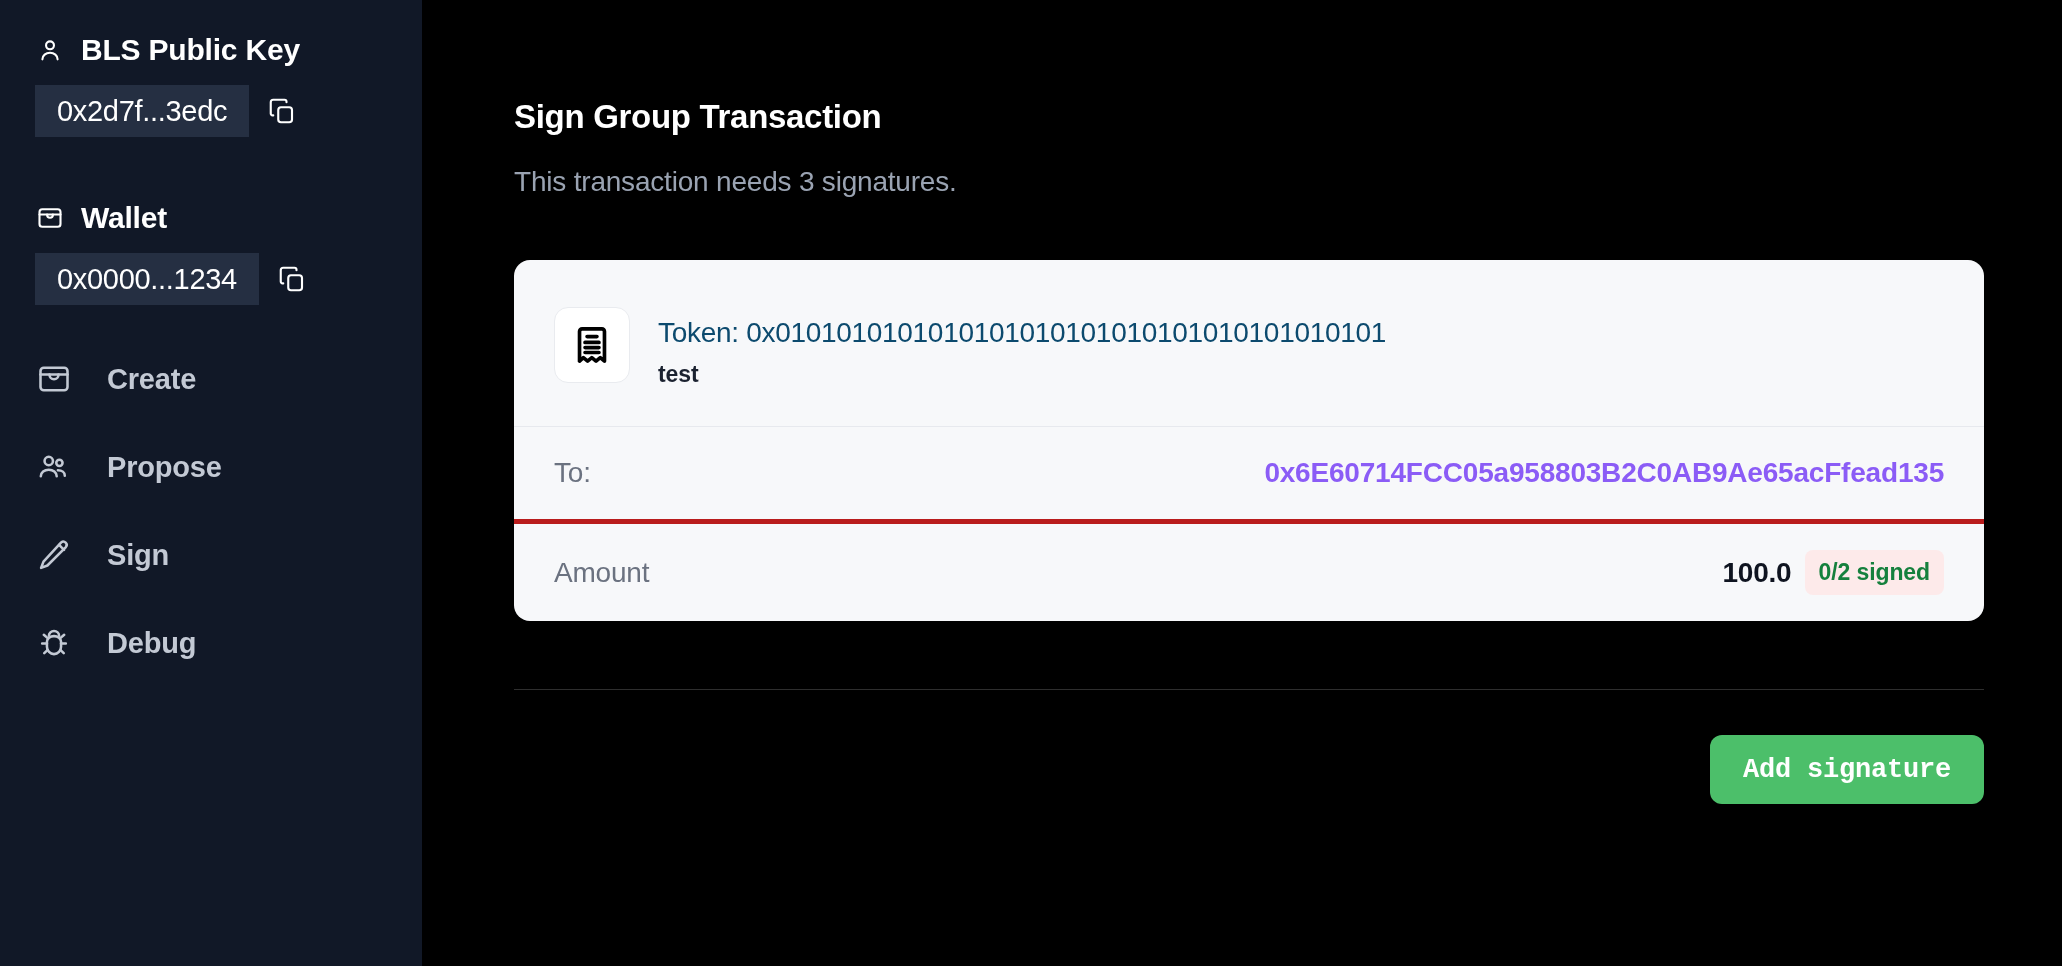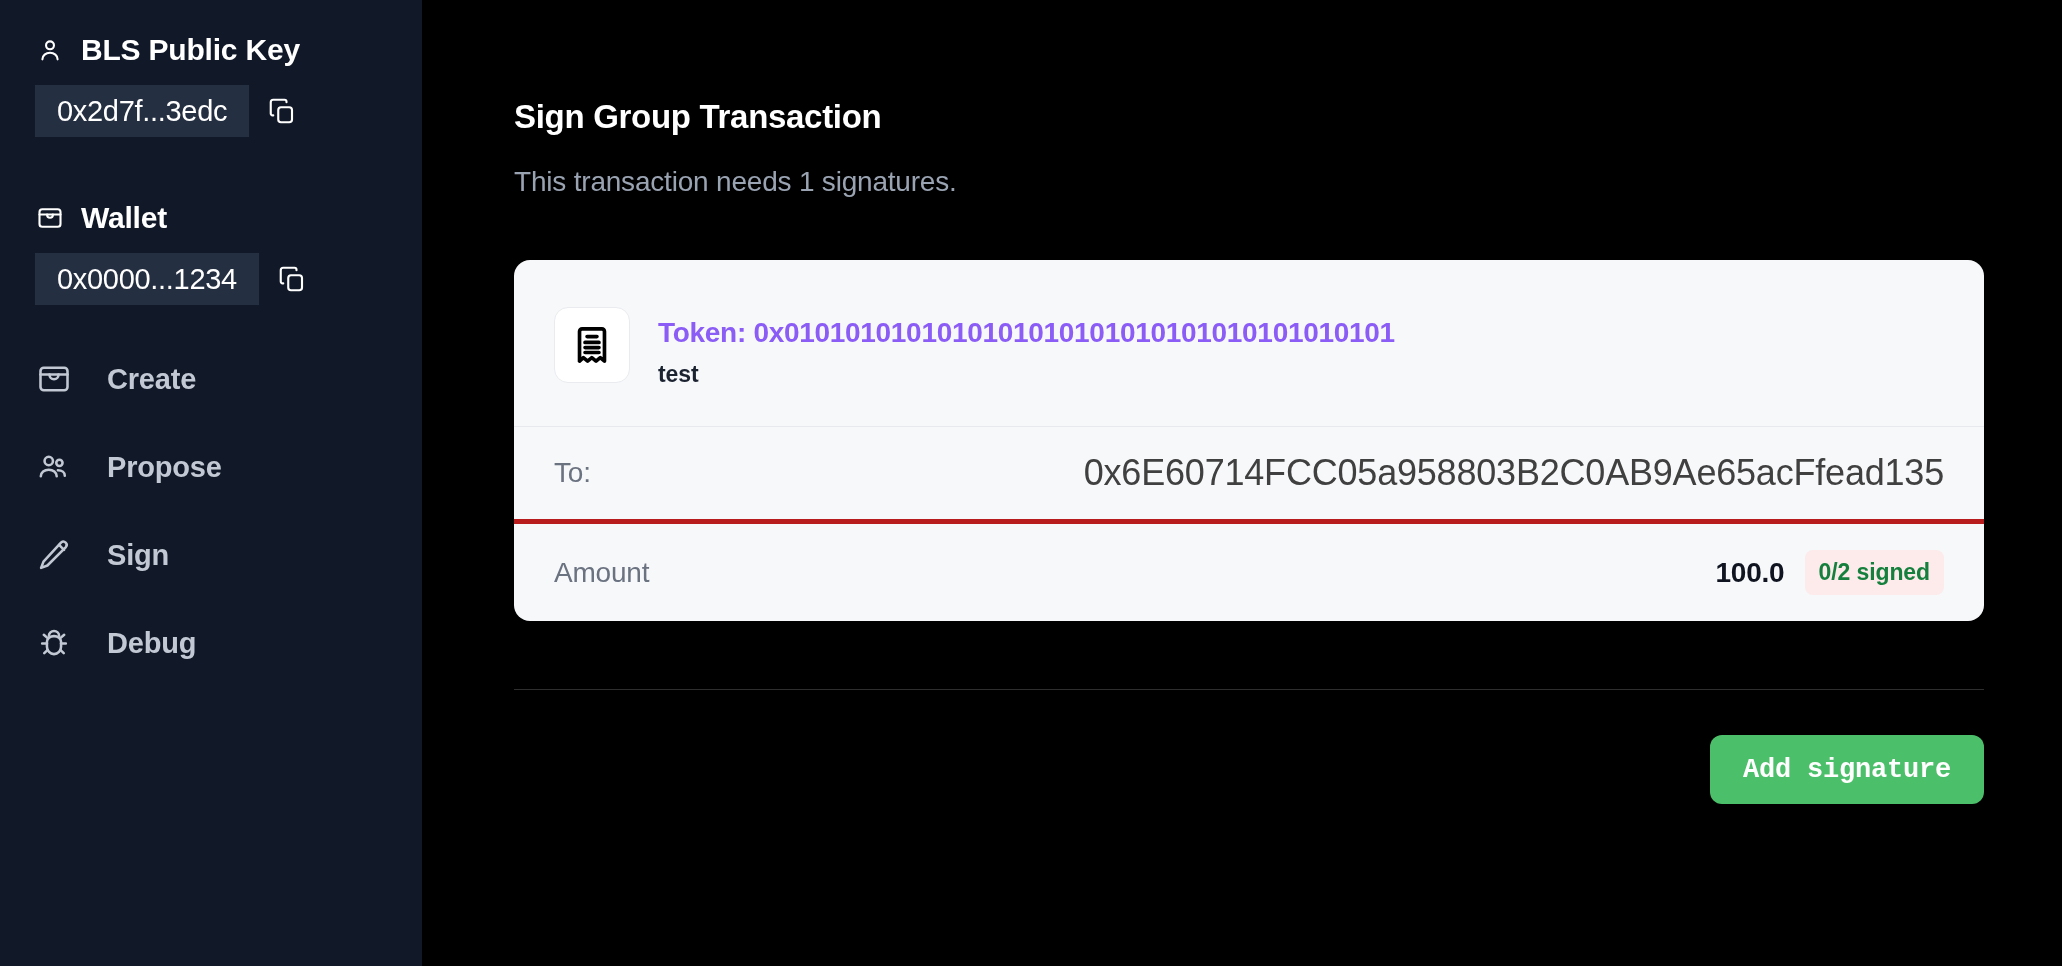--- a/index.html
+++ b/index.html
@@ -172,23 +172,23 @@
     border: 1px solid #e9ebef;
     display: flex;
     align-items: center;
     justify-content: center;
     flex: none;
   }
 
   .token-text-wrap { display: flex; flex-direction: column; gap: 12px; }
 
   .token-title {
-    color: #8b5cf6;
+    color: #0c4a6e;
     font-size: 28px;
-    font-weight: 700;
+    font-weight: 400;
     letter-spacing: -0.3px;
     white-space: nowrap;
     margin-top: 15px;
   }
 
   .token-sub {
     color: #1b2230;
     font-size: 23px;
     font-weight: 700;
     letter-spacing: -0.1px;
@@ -206,30 +206,30 @@
   .card-row:last-child { border-bottom: none; }
 
   .row-label {
     color: #6b7280;
     font-size: 28px;
     font-weight: 400;
     letter-spacing: -0.2px;
   }
 
   .row-value {
-    color: #404040;
-    font-size: 36px;
-    font-weight: 400;
+    color: #8b5cf6;
+    font-size: 28px;
+    font-weight: 700;
     letter-spacing: -0.2px;
   }
 
   .row-right {
     display: flex;
     align-items: center;
-    gap: 20px;
+    gap: 13px;
   }
 
   .amount-value {
     color: #0f1420;
     font-size: 28px;
     font-weight: 700;
     letter-spacing: -0.2px;
   }
 
   .sig-badge {
@@ -366,21 +366,21 @@
         </span>
         <span class="nav-label">Debug</span>
       </div>
 
     </nav>
   </aside>
 
   <main class="main">
 
     <h1 class="page-title">Sign Group Transaction</h1>
-    <p class="page-subtitle">This transaction needs 1 signatures.</p>
+    <p class="page-subtitle">This transaction needs 3 signatures.</p>
 
     <section class="card">
 
       <div class="card-head">
         <span class="token-icon-box">
           <svg width="44" height="44" viewBox="0 0 24 24" fill="none" stroke="#000000" stroke-width="2" stroke-linecap="round" stroke-linejoin="round">
             <path d="M5.2 20.8V4.6a1.4 1.4 0 0 1 1.4-1.4h10.8a1.4 1.4 0 0 1 1.4 1.4v16.2l-2.3-1.9-2.3 1.9-2.3-1.9-2.3 1.9-2.3-1.9-2.1 1.9z"></path>
             <path d="M9.3 7.4h5.4M8.2 10.6h7.6M8.2 13.4h7.6M8.2 16.1h7.6"></path>
           </svg>
         </span>

